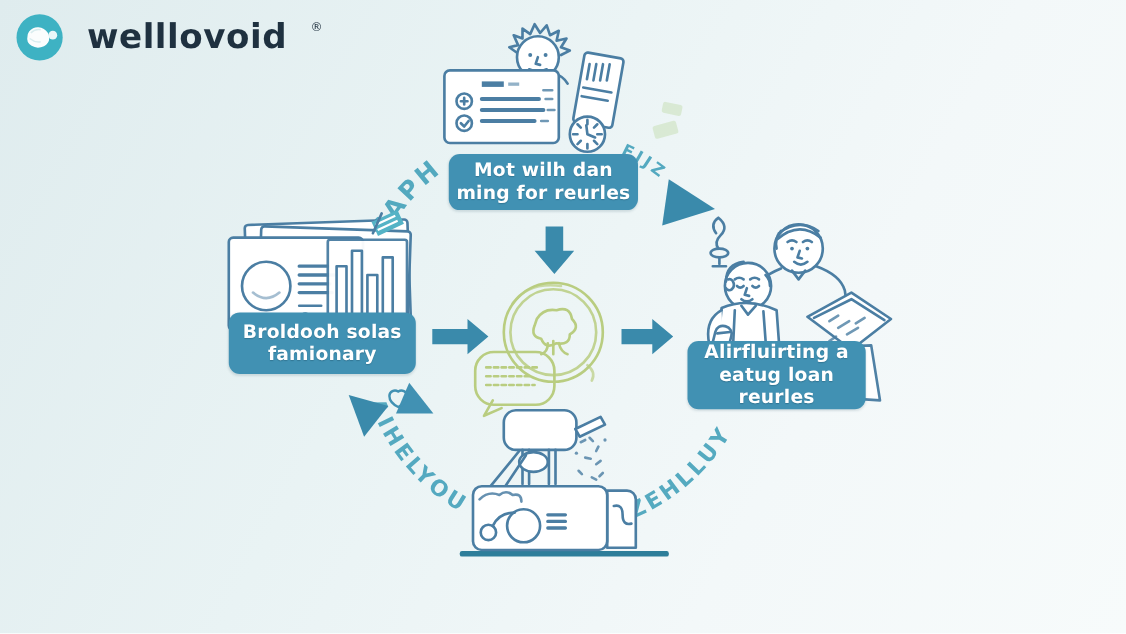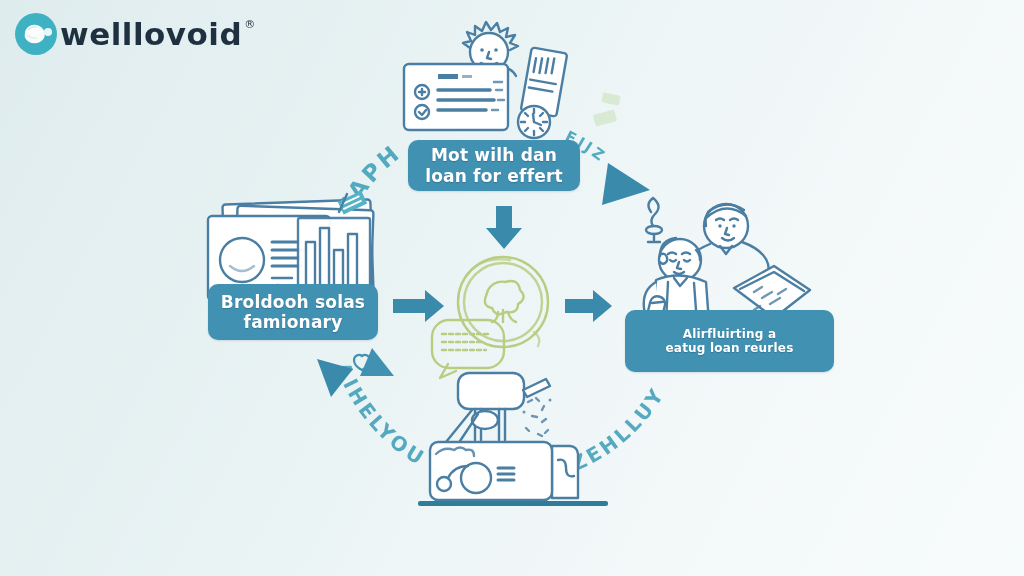--- a/index.html
+++ b/index.html
@@ -2,40 +2,40 @@
 <html><head>
 <meta charset="utf-8">
 <style>
   html,body{margin:0;padding:0;}
   .stage{
     position:relative;width:1024px;height:576px;overflow:hidden;
     background:linear-gradient(118deg,#dfecee 0%,#e9f3f4 38%,#f3f8f9 70%,#f7fbfb 100%);
     font-family:"DejaVu Sans","Liberation Sans",sans-serif;
   }
   
-  .logo{position:absolute;left:14px;top:12px;display:flex;align-items:center;gap:2px;}
+  .logo{position:absolute;left:14px;top:12px;display:flex;align-items:center;gap:21px;}
   .logo-text{font-size:31px;font-weight:bold;color:#1f3140;letter-spacing:0.5px;}
   .logo-reg{font-size:11px;color:#2a3b49;align-self:flex-start;margin-top:6px;}
   
   .art{position:absolute;left:0;top:0;width:1024px;height:576px;}
   .sk{fill:none;stroke:#4b7ea3;stroke-width:2.4;stroke-linecap:round;stroke-linejoin:round;}
   .skf{fill:#ffffff;stroke:#4b7ea3;stroke-width:2.4;stroke-linecap:round;stroke-linejoin:round;}
   .gn{fill:none;stroke:#b9cd80;stroke-width:2.4;stroke-linecap:round;stroke-linejoin:round;}
   .stamp{font-family:"DejaVu Sans","Liberation Sans",sans-serif;font-weight:bold;fill:#2f97b3;opacity:.8;letter-spacing:3px;}
   .arrow{fill:#3a8aab;}
   
   .node{
     position:absolute;background:#4191b3;color:#ffffff;font-weight:bold;
     text-align:center;border-radius:10px;display:flex;flex-direction:column;
     justify-content:center;line-height:1.2;font-size:17px;letter-spacing:.2px;
     text-shadow:0 1px 1px rgba(20,60,80,.3);box-shadow:0 1px 2px rgba(40,80,100,.15);
   }
   .node-top{left:408px;top:140px;width:172px;height:51px;}
   .node-left{left:208px;top:284px;width:170px;height:56px;}
-  .node-right{left:625px;top:310px;width:209px;height:62px;font-size:12px;}
+  .node-right{left:625px;top:310px;width:162px;height:62px;font-size:17px;}
   .node-bottom{left:410px;top:505px;width:180px;height:53px;border-radius:12px;}
 </style>
 </head>
 <body>
 
 <div class="stage">
 
   <svg class="art" viewBox="0 0 1024 576" aria-hidden="true">
     <defs>
       <path id="arcTL" d="M336,258 A172,172 0 0 1 408,152" fill="none"></path>
@@ -185,21 +185,21 @@
       <path d="M11,21 a10,9 20 1 1 15,9 a11,9 -15 0 1 -15,-9 z" fill="#fbfdfd"></path>
       <path d="M14,18 q4,-4 9,-3 M13,23 q5,4 10,3" stroke="#d9edef" stroke-width="1.4" fill="none"></path>
       <circle cx="34" cy="20" r="4" fill="#eaf7f8"></circle>
     </svg>
     <span class="logo-text">welllovoid</span>
     <span class="logo-reg">®</span>
   </header>
 
   <div class="node node-top">
     <span>Mot wilh dan</span>
-    <span>loan for effert</span>
+    <span>ming for reurles</span>
   </div>
   <div class="node node-left">
     <span>Broldooh solas</span>
     <span>famionary</span>
   </div>
   <div class="node node-right">
     <span>Alirfluirting a</span>
     <span>eatug loan reurles</span>
   </div>
 

